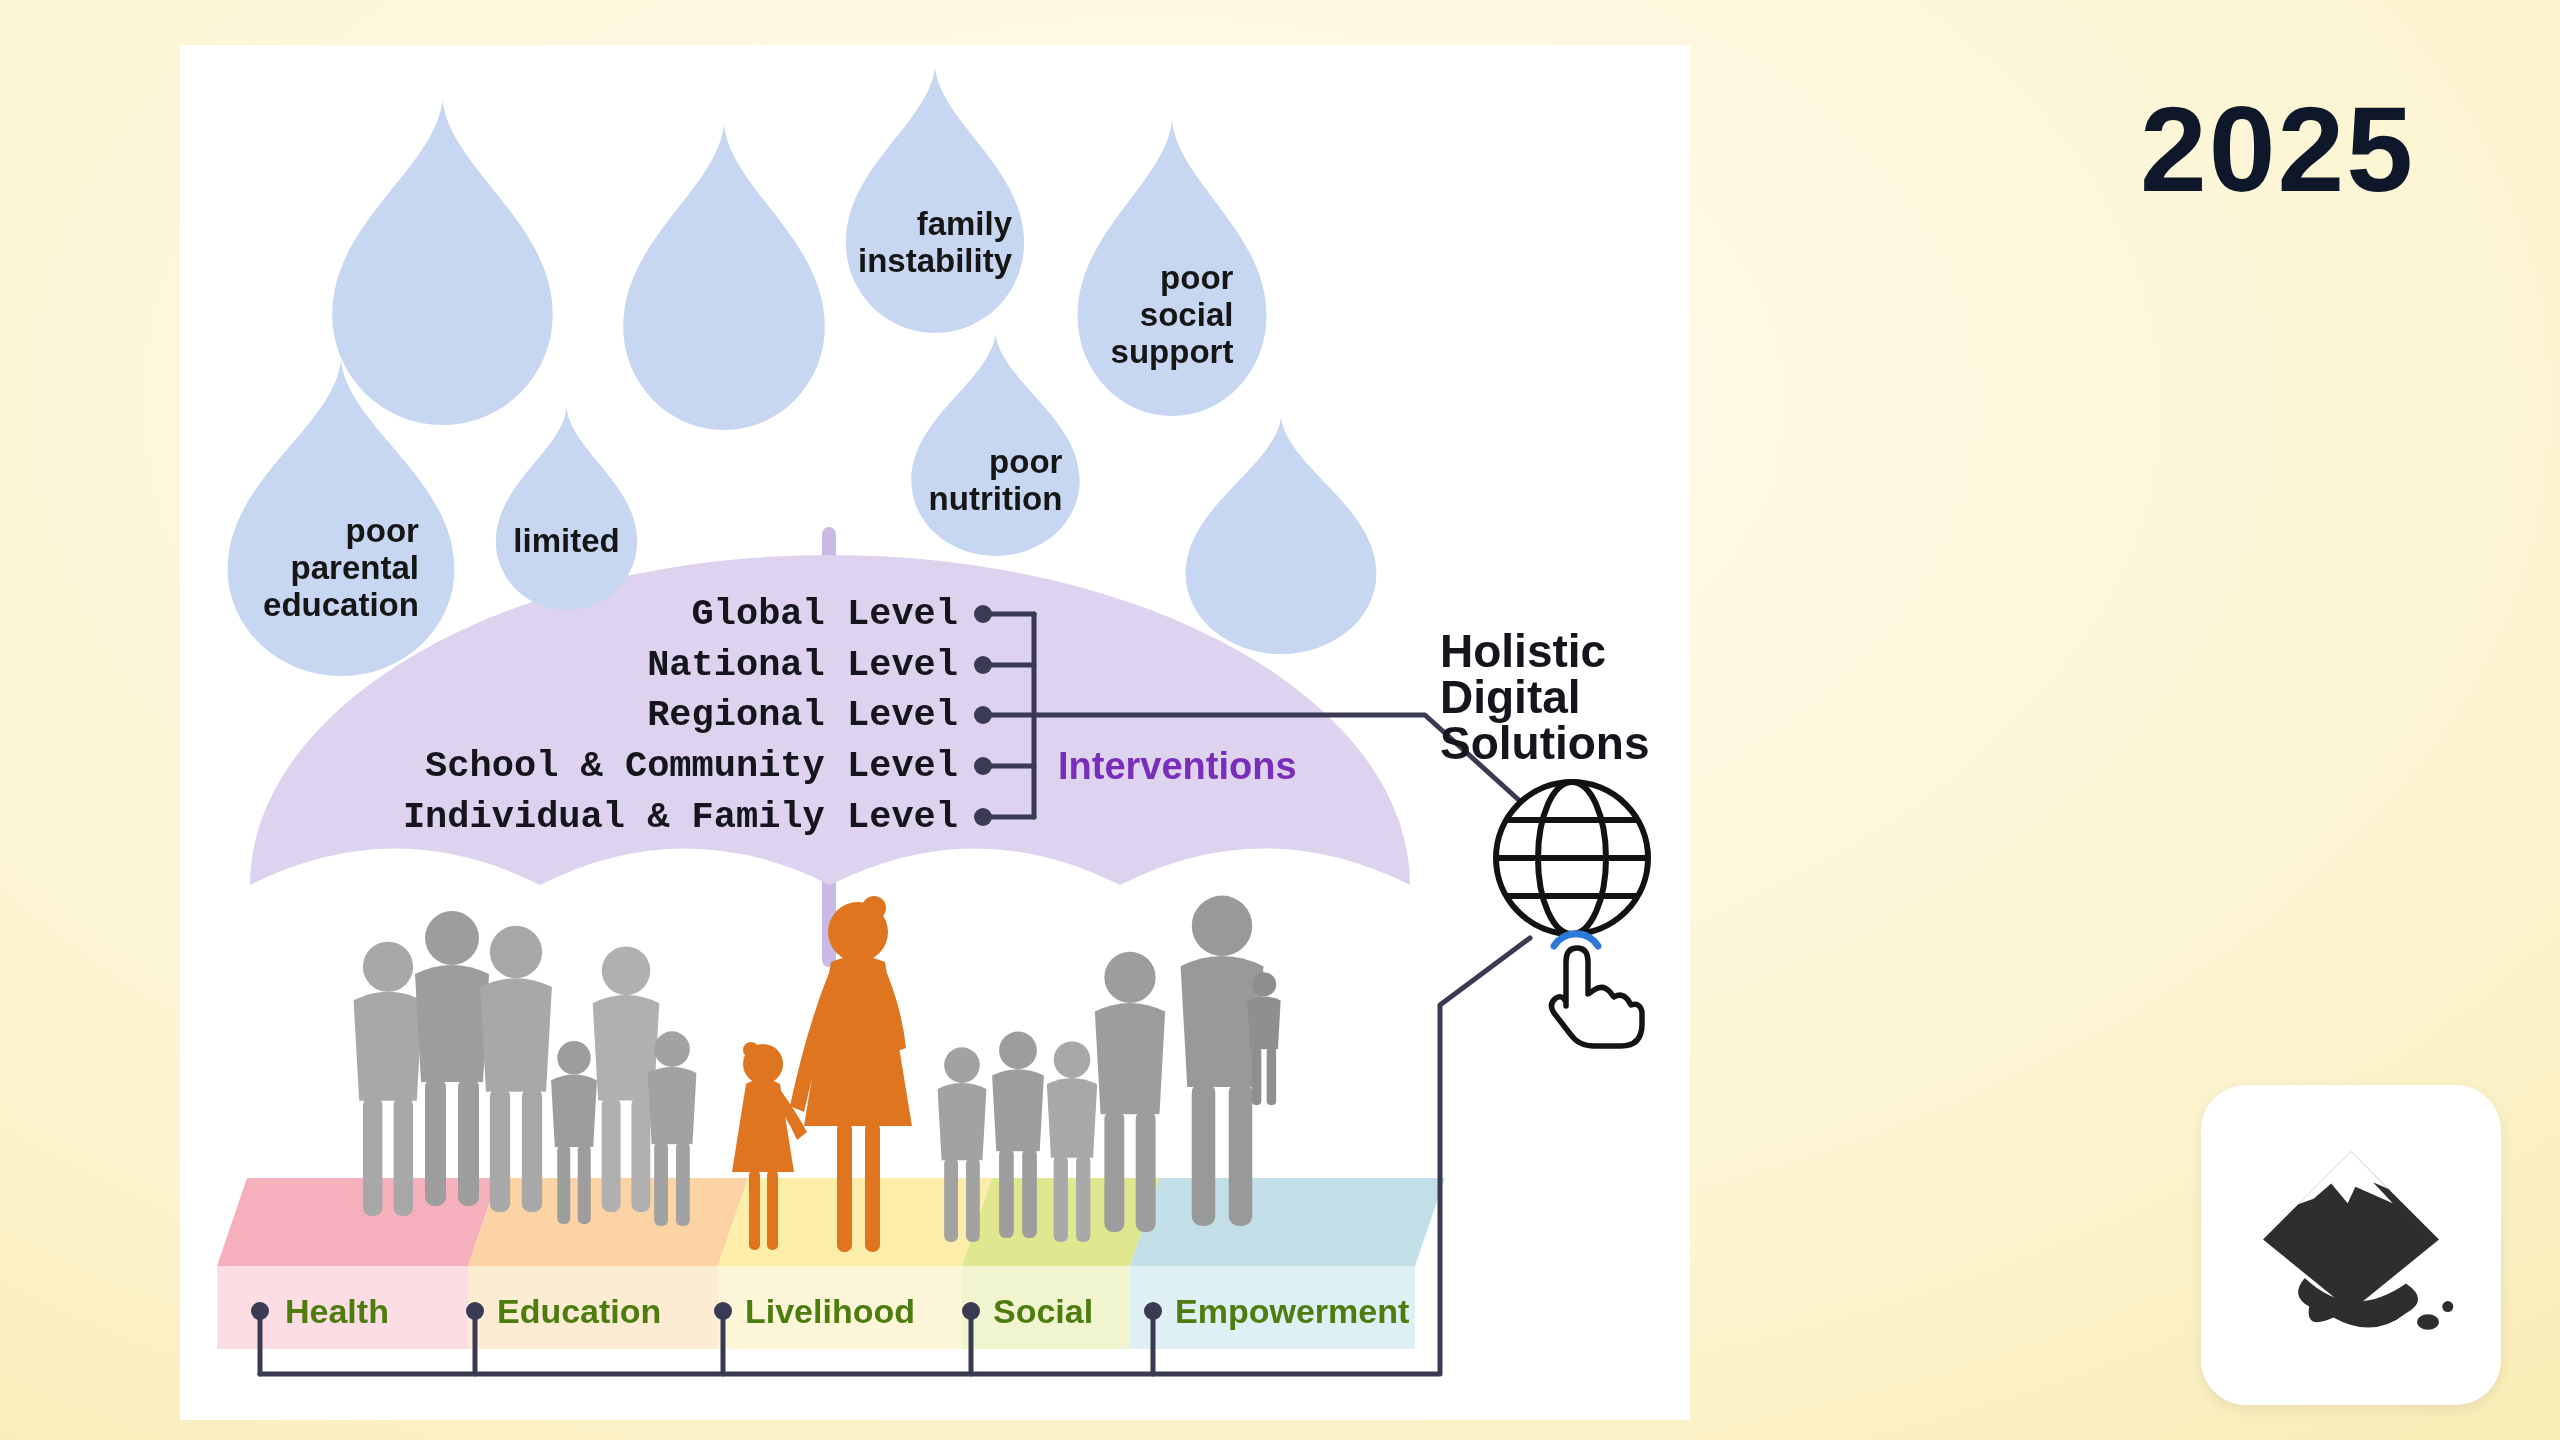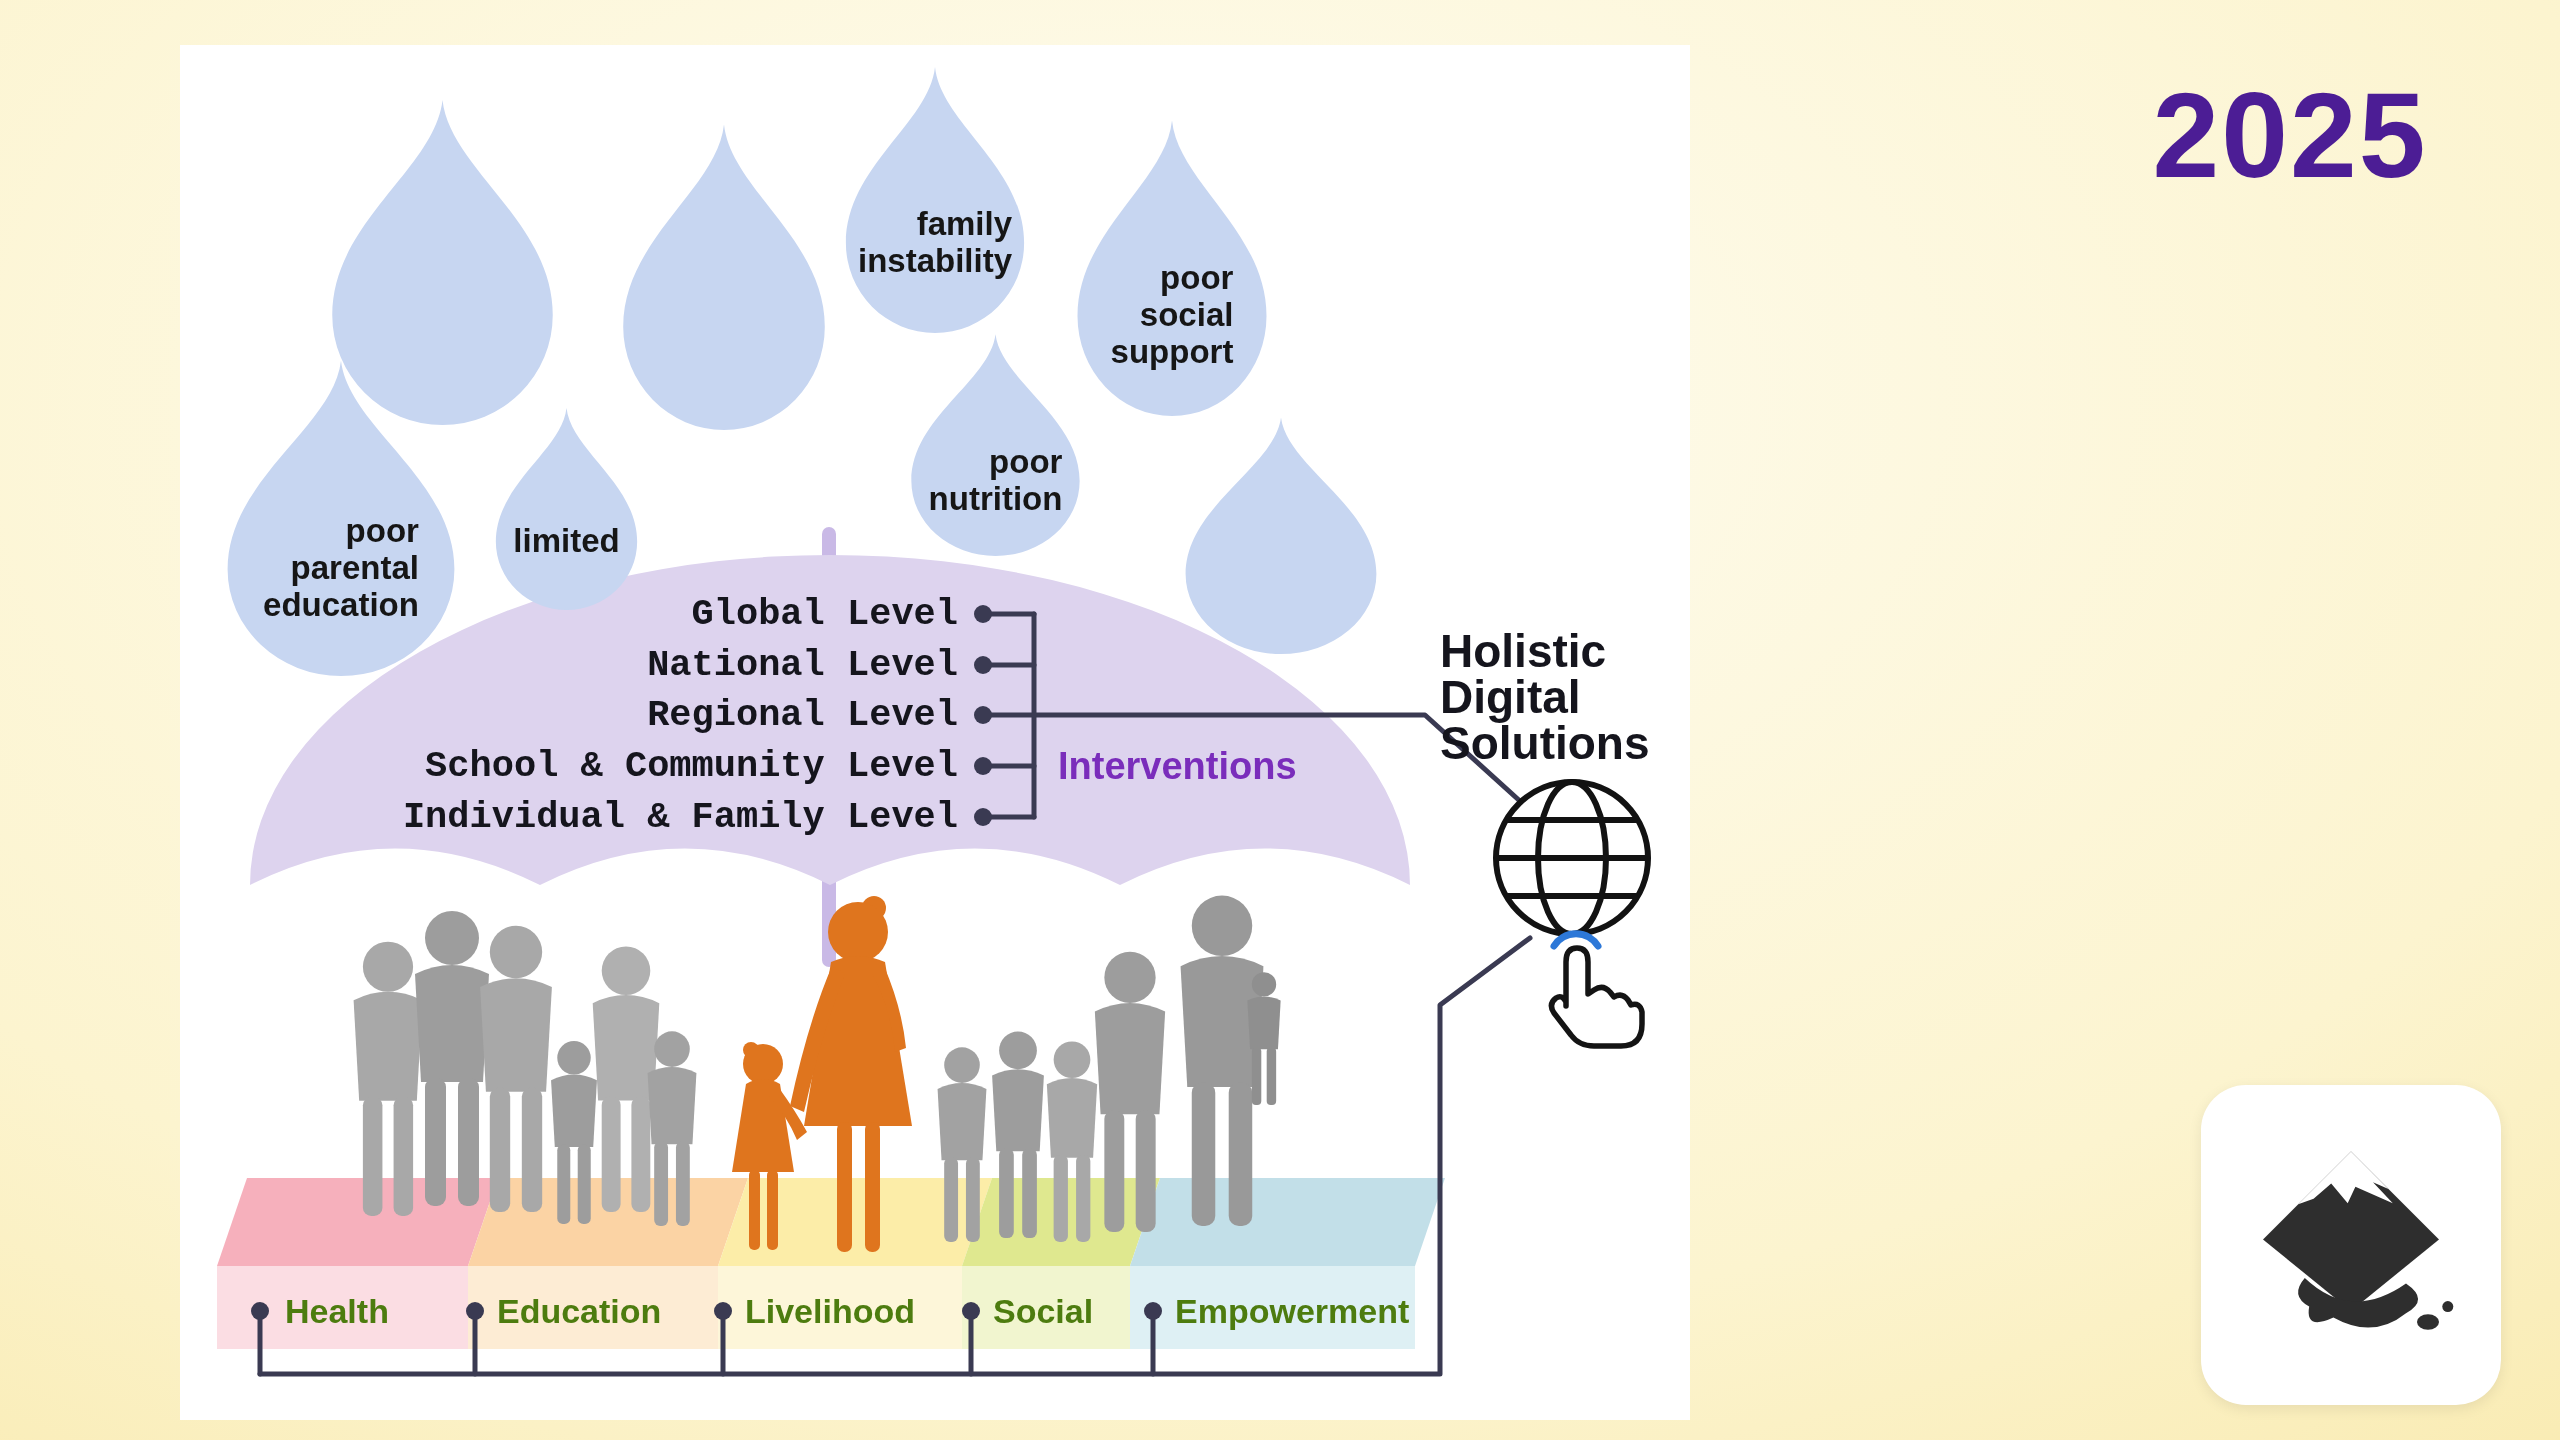--- a/index.html
+++ b/index.html
@@ -7,22 +7,22 @@
   body {
     position:relative;
     font-family:"Liberation Sans", sans-serif;
     background: radial-gradient(120% 130% at 45% 28%, #fefcf0 0%, #fcf4cf 50%, #f8e8a8 82%, #f2dc8e 100%);
   }
   .panel {
     position:absolute; left:180px; top:45px; width:1510px; height:1375px;
     background:#ffffff;
   }
   .year {
-    position:absolute; left:2140px; top:66px; width:300px;
-    font-size:120px; font-weight:600; color:#4c1d95; letter-spacing:2px;text-align:center;
+    position:absolute; left:2140px; top:80px; width:300px;
+    font-size:120px; font-weight:600; color:#0f172a; letter-spacing:2px;
   }
   
   .drop { position:absolute; z-index:4; }
   .drop svg { position:absolute; inset:0; width:100%; height:100%; }
   .drop path { fill:#c7d6f1; }
   .drop-label {
     position:absolute; left:4%; right:4%; top:38%; bottom:5%;
     display:flex; align-items:center; justify-content:center;
     text-align:right; white-space:pre-line;
     font-size:33px; font-weight:bold; color:#161616; line-height:1.12;

